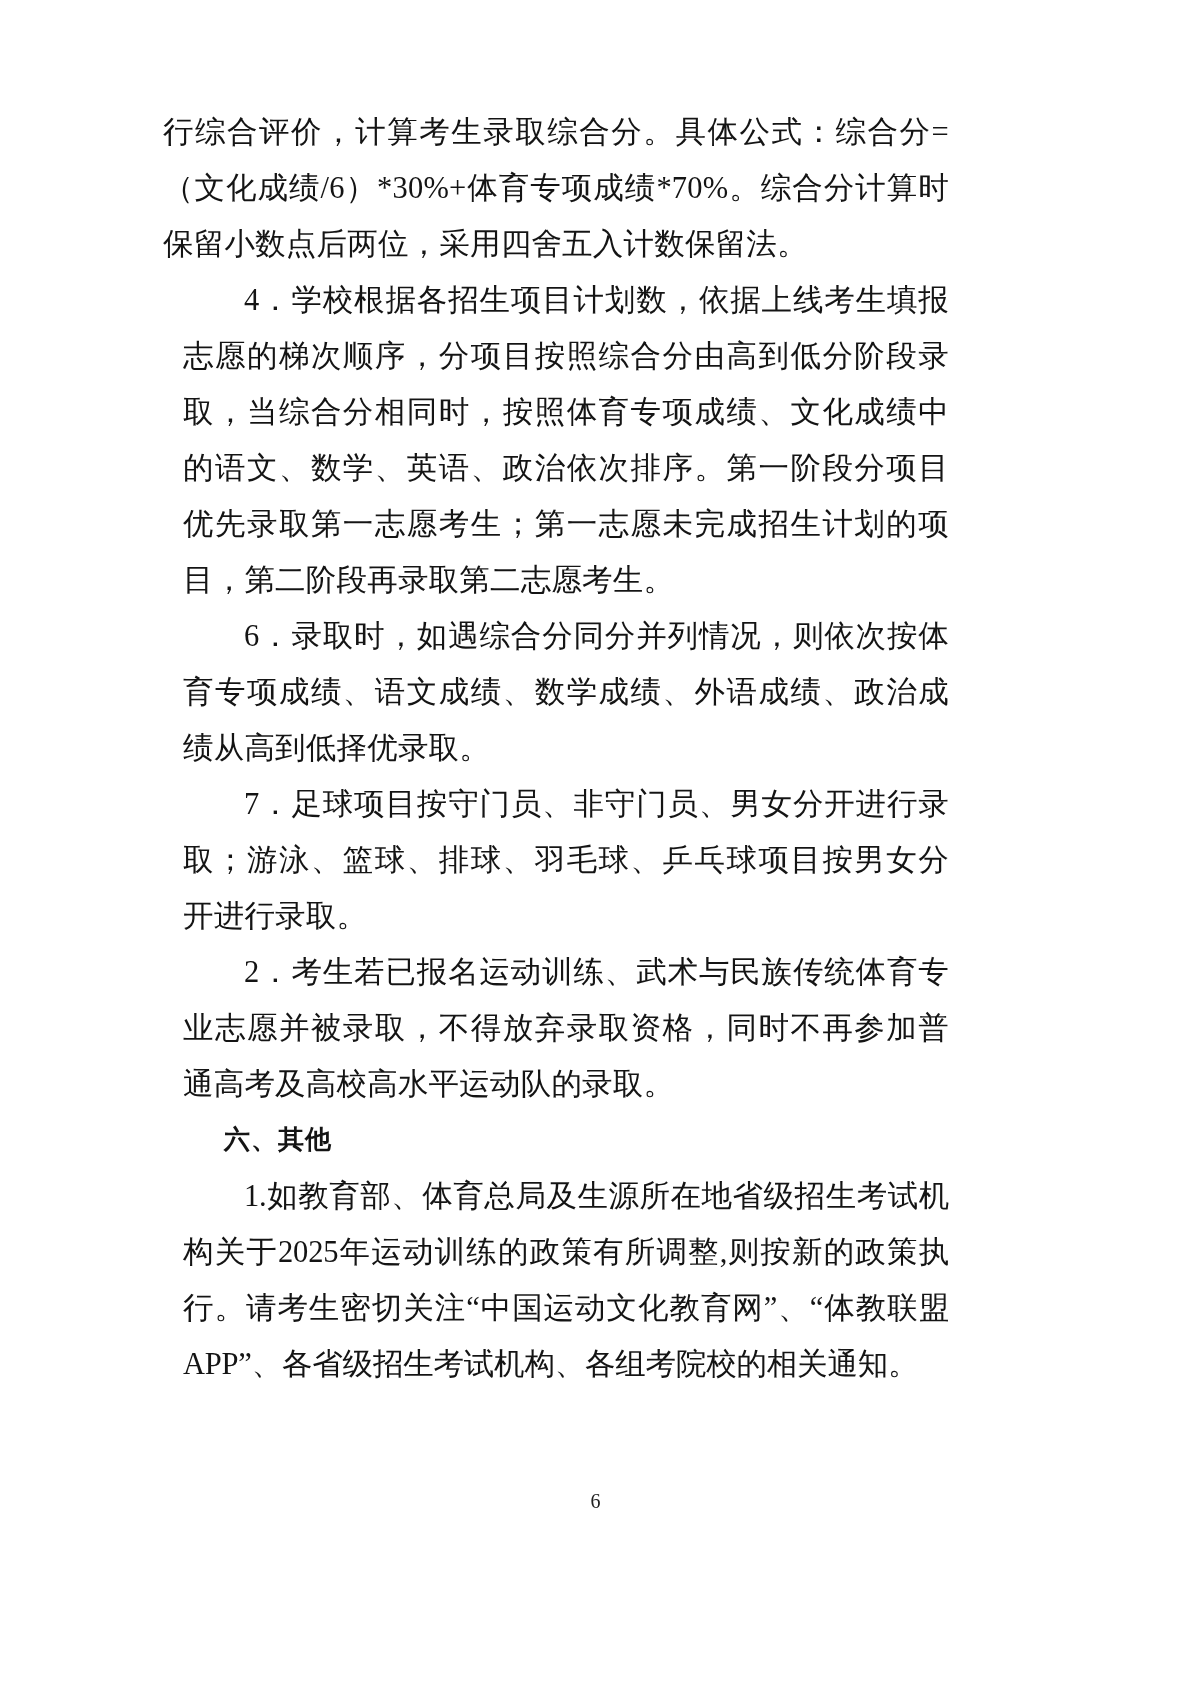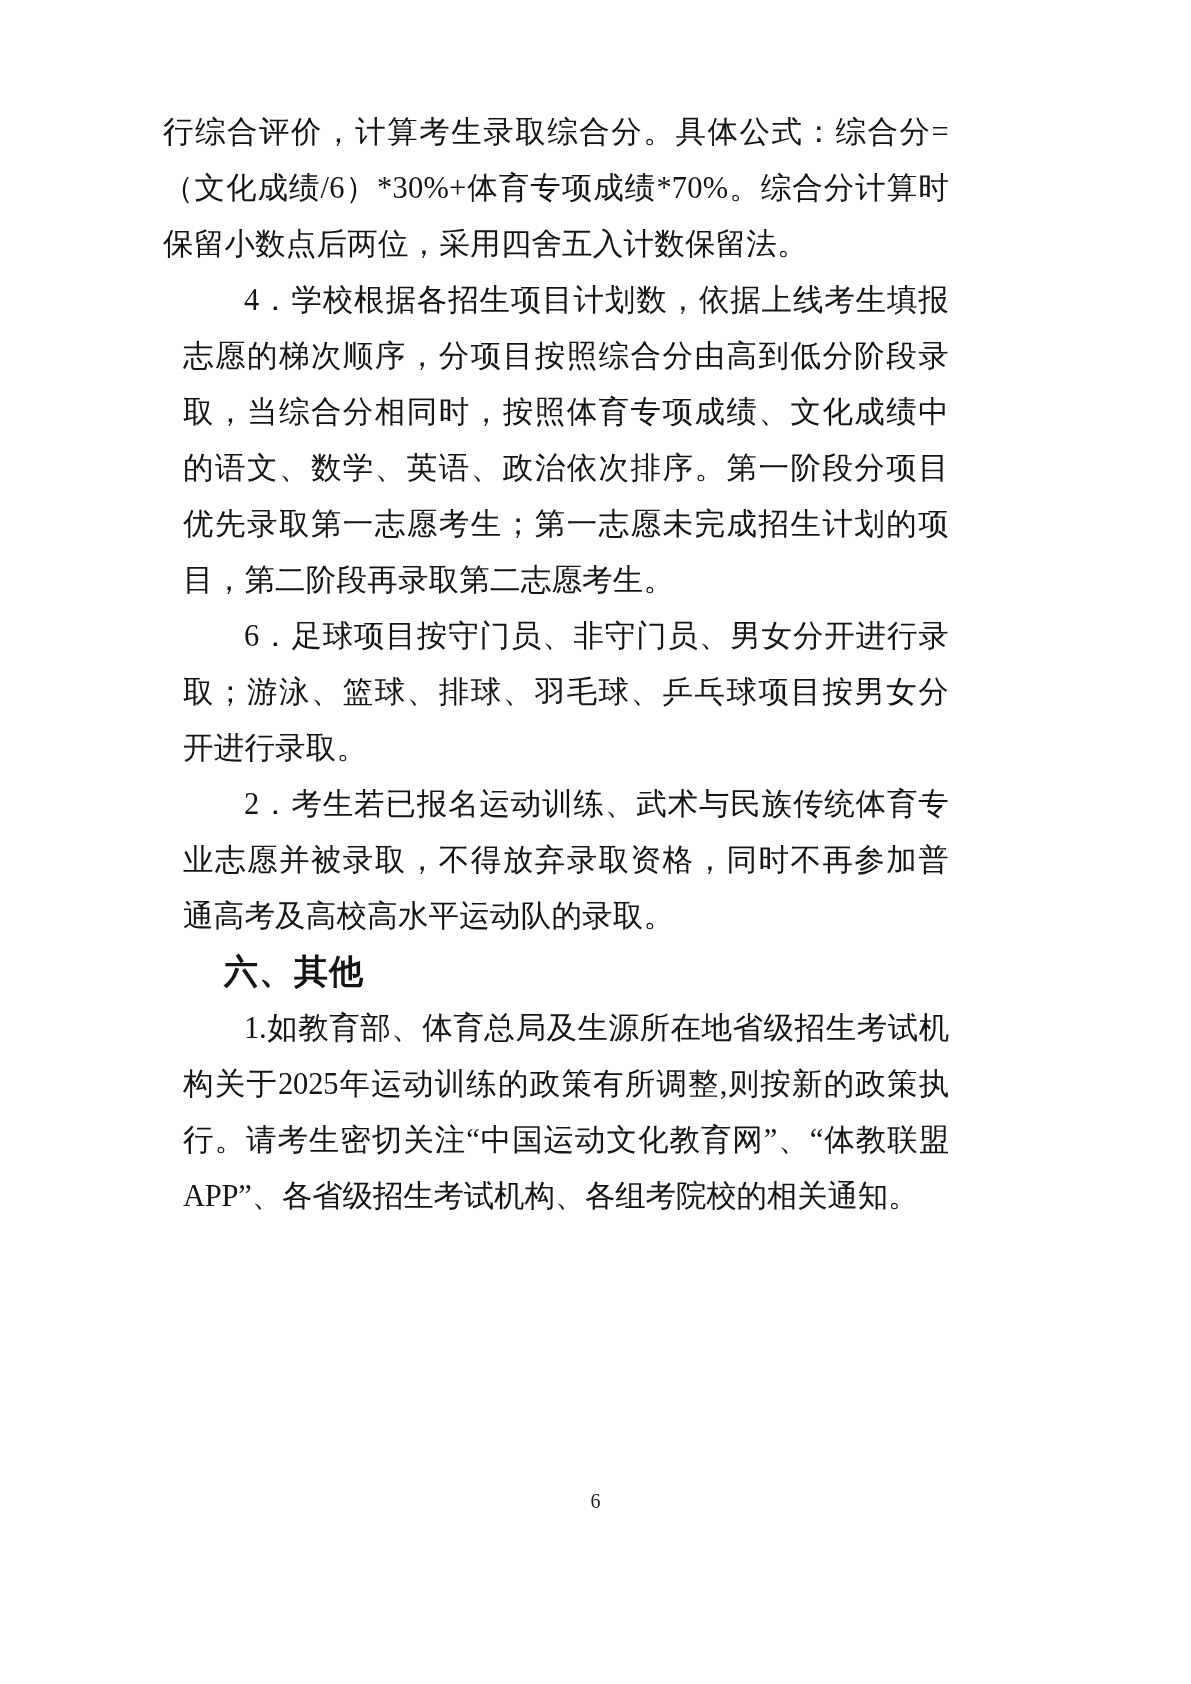--- a/index.html
+++ b/index.html
@@ -33,21 +33,21 @@
     text-align: justify;
     text-justify: inter-ideograph;
     margin: 0 0 0 0;
     color: #141414;
   }
   .indent {
     text-indent: 61px;
     margin-left: 20px;
   }
   .heading {
-    font-size: 34px;
+    font-size: 26px;
     line-height: 56px;
     font-weight: bold;
     text-indent: 61px;
     margin: 0;
     color: #141414;
     letter-spacing: 1px;
   }
   .pagenum {
     position: absolute;
     left: 0;
@@ -66,22 +66,23 @@
 <body>
 
 <div class="page">
   <div class="content">
 
     <p class="para">行综合评价，计算考生录取综合分。具体公式：综合分=（文化成绩/6）*30%+体育专项成绩*70%。综合分计算时保留小数点后两位，采用四舍五入计数保留法。</p>
 
     <p class="para indent">4．学校根据各招生项目计划数，依据上线考生填报志愿的梯次顺序，分项目按照综合分由高到低分阶段录取，当综合分相同时，按照体育专项成绩、文化成绩中的语文、数学、英语、政治依次排序。第一阶段分项目优先录取第一志愿考生；第一志愿未完成招生计划的项目，第二阶段再录取第二志愿考生。</p>
 
 
+    <p class="para indent">6．录取时，如遇综合分同分并列情况，则依次按体育专项成绩、语文成绩、数学成绩、外语成绩、政治成绩从高到低择优录取。</p>
 
-    <p class="para indent">6．足球项目按守门员、非守门员、男女分开进行录取；游泳、篮球、排球、羽毛球、乒乓球项目按男女分开进行录取。</p>
+    <p class="para indent">7．足球项目按守门员、非守门员、男女分开进行录取；游泳、篮球、排球、羽毛球、乒乓球项目按男女分开进行录取。</p>
 
     <p class="para indent">2．考生若已报名运动训练、武术与民族传统体育专业志愿并被录取，不得放弃录取资格，同时不再参加普通高考及高校高水平运动队的录取。</p>
 
     <p class="heading">六、其他</p>
 
     <p class="para indent tight">1.如教育部、体育总局及生源所在地省级招生考试机构关于2025年运动训练的政策有所调整,则按新的政策执行。请考生密切关注“中国运动文化教育网”、“体教联盟APP”、各省级招生考试机构、各组考院校的相关通知。</p>
 
   </div>
 
   <div class="pagenum">6</div>

